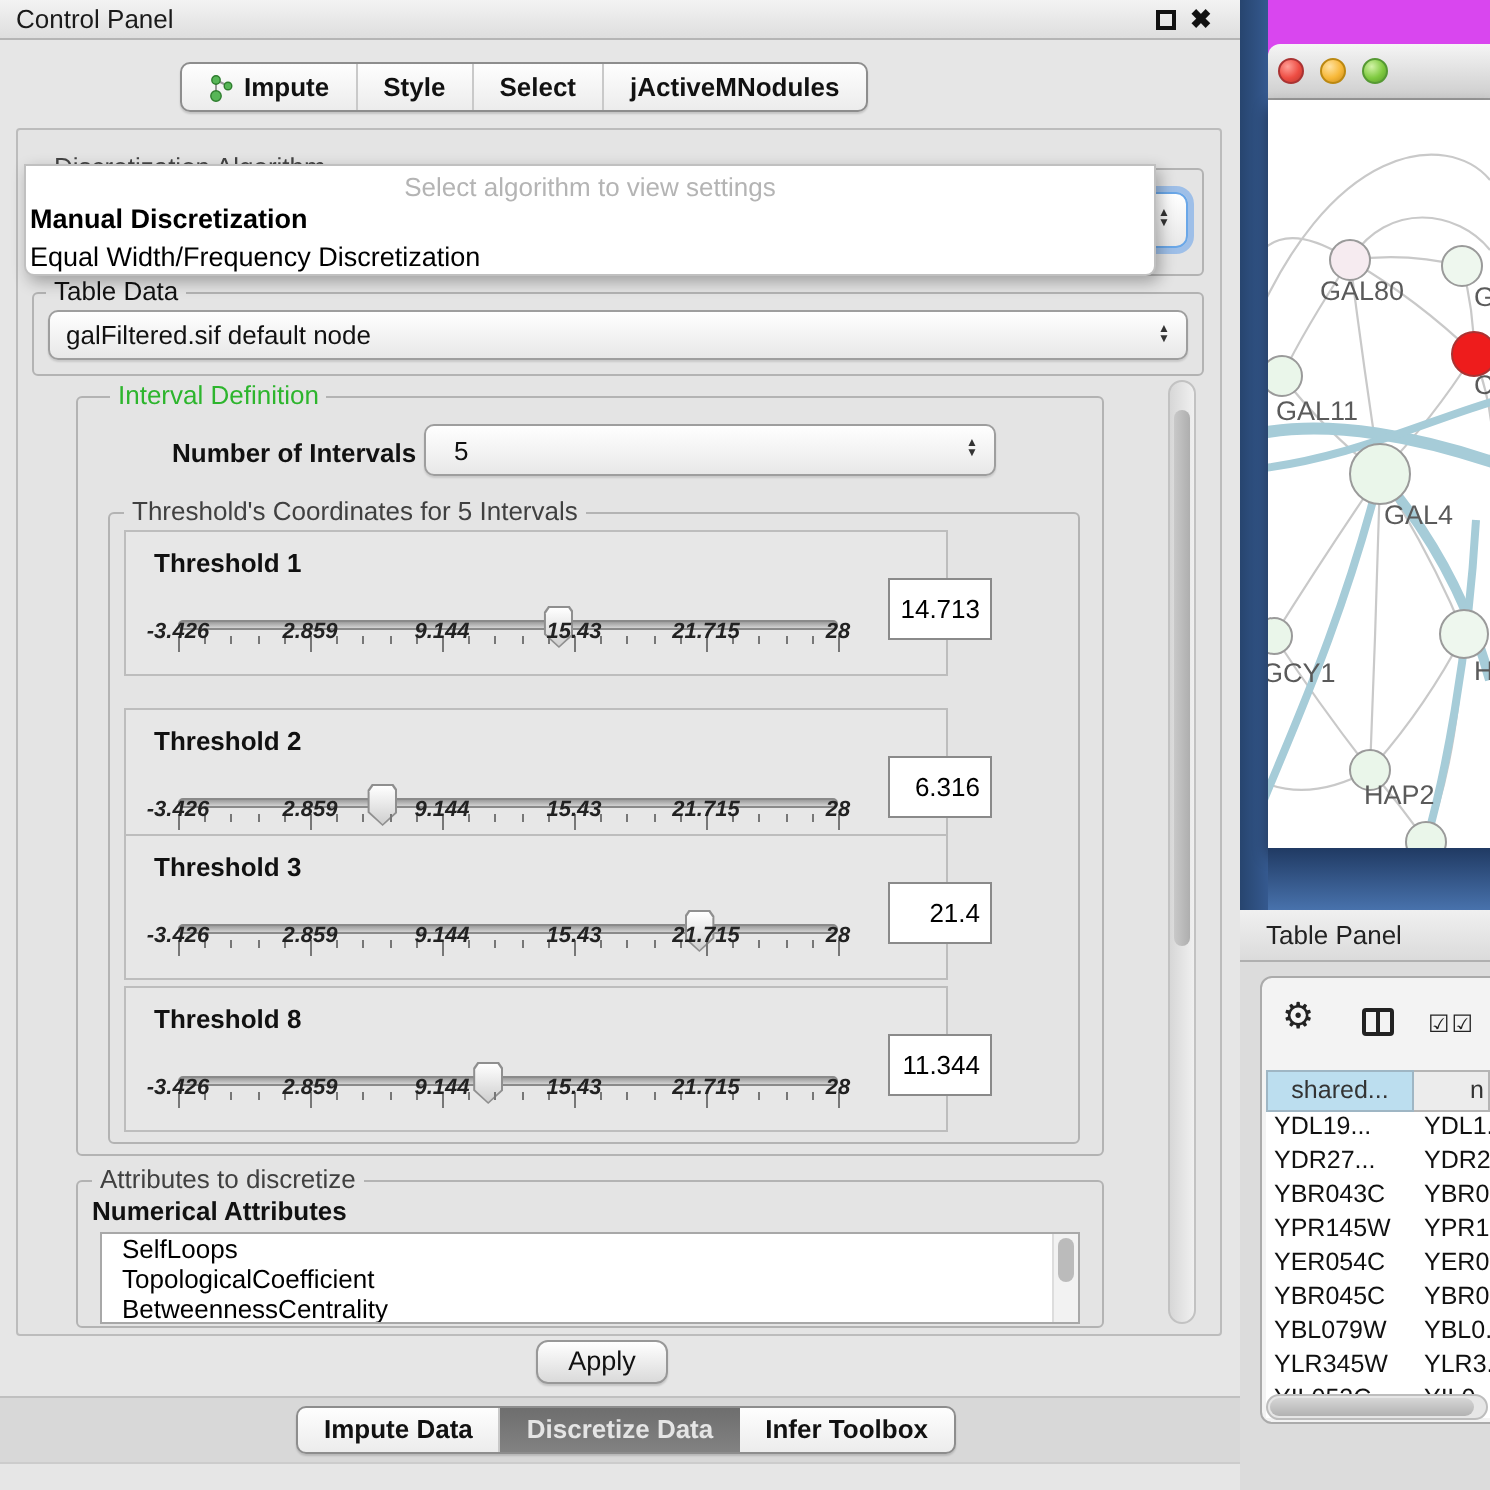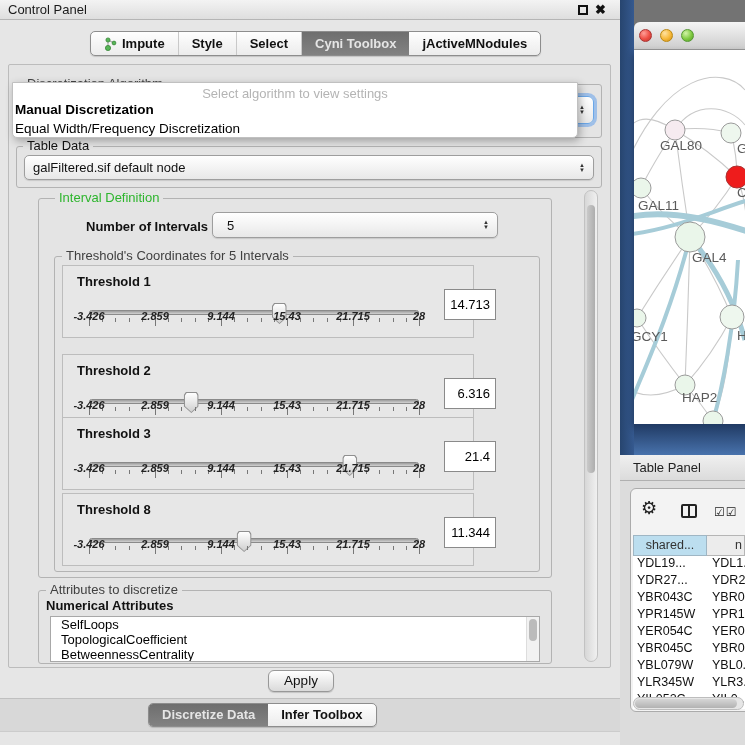--- a/index.html
+++ b/index.html
@@ -93,21 +93,21 @@
     border:1px solid #a8a8a8; overflow:hidden; }
   #attr-list .item { font-size:13px; color:#000; line-height:15px; padding-left:10px; }
   #attr-scrollbar { position:absolute; right:0; top:0; width:13px; height:44px; background:#f2f2f2; border-left:1px solid #ddd; }
   #attr-scrollbar .thumb { position:absolute; left:2px; top:2px; width:8px; height:22px; background:#bbb; border-radius:4px; }
 
   #apply-btn { position:absolute; left:268px; top:670px; width:66px; height:22px; border:1px solid #989898;
     border-radius:6px; background:linear-gradient(#ffffff,#dadada); font-size:13.5px; color:#111;
     text-align:center; line-height:20px; box-shadow:0 1px 1px rgba(0,0,0,.15); }
 
   
-  #net-window { position:absolute; left:620px; top:0; width:125px; height:455px; background:#737373; }
+  #net-window { position:absolute; left:620px; top:0; width:125px; height:455px; background:#d946ef; }
   #net-window .left-edge { position:absolute; left:0; top:0; width:14px; height:455px; background:linear-gradient(90deg,#27456f,#35598f); }
   #net-titlebar { position:absolute; left:14px; top:22px; width:111px; height:28px;
     background:linear-gradient(#f5f5f5,#cdcdcd); border-radius:6px 0 0 0; border-bottom:1px solid #999; }
   .light { position:absolute; top:7px; width:13px; height:13px; border-radius:50%; }
   #light-red   { left:5px;  background:radial-gradient(circle at 35% 30%,#ff9f97,#ee4d43 55%,#b8372e); border:1px solid #a33; }
   #light-yellow{ left:26px; background:radial-gradient(circle at 35% 30%,#ffe2a1,#f7b838 55%,#c78a1c); border:1px solid #b81; }
   #light-green { left:47px; background:radial-gradient(circle at 35% 30%,#d2f3a7,#7fca40 55%,#57992a); border:1px solid #593; }
   #net-canvas { position:absolute; left:14px; top:50px; width:111px; height:374px; background:#fff; overflow:hidden;
     box-shadow:0 4px 7px rgba(0,0,0,.45); }
   #net-bottom { position:absolute; left:14px; top:424px; width:111px; height:31px; background:linear-gradient(#203a63,#4872ac); }
@@ -163,23 +163,20 @@
           <circle cx="10" cy="6" r="1.9" fill="#57b657" stroke="#2e7d2e" stroke-width=".7"></circle>
           <circle cx="4" cy="11" r="2.6" fill="#57b657" stroke="#2e7d2e" stroke-width=".7"></circle>
         </svg>
         <span>Impute</span>
       </div>
       <div class="tab">
           <span>Style</span>
         </div>
       <div class="tab">
           <span>Select</span>
-        </div>
-      <div class="tab selected">
-          <span>Cyni Toolbox</span>
         </div>
       <div class="tab">
           <span>jActiveMNodules</span>
         </div>
     </div>
 
     <div id="main-panel"></div>
 
     <div class="group" id="algo-group" style="left:16px;top:84px;width:586px;height:54px;">
       <span class="legend dark" style="left:6px;">Discretization Algorithm</span>
@@ -417,20 +414,23 @@
         </div>
       <div id="attr-scrollbar">
           <div class="thumb"></div>
         </div>
     </div>
 
     <div id="apply-btn">Apply</div>
 
     <div id="bottom-band"></div>
     <div id="bottom-tabs" class="tabset">
+      <div class="tab">
+          <span>Impute Data</span>
+        </div>
       <div class="tab selected">
           <span>Discretize Data</span>
         </div>
       <div class="tab">
           <span>Infer Toolbox</span>
         </div>
     </div>
   </div>
 
   <div id="net-window">

